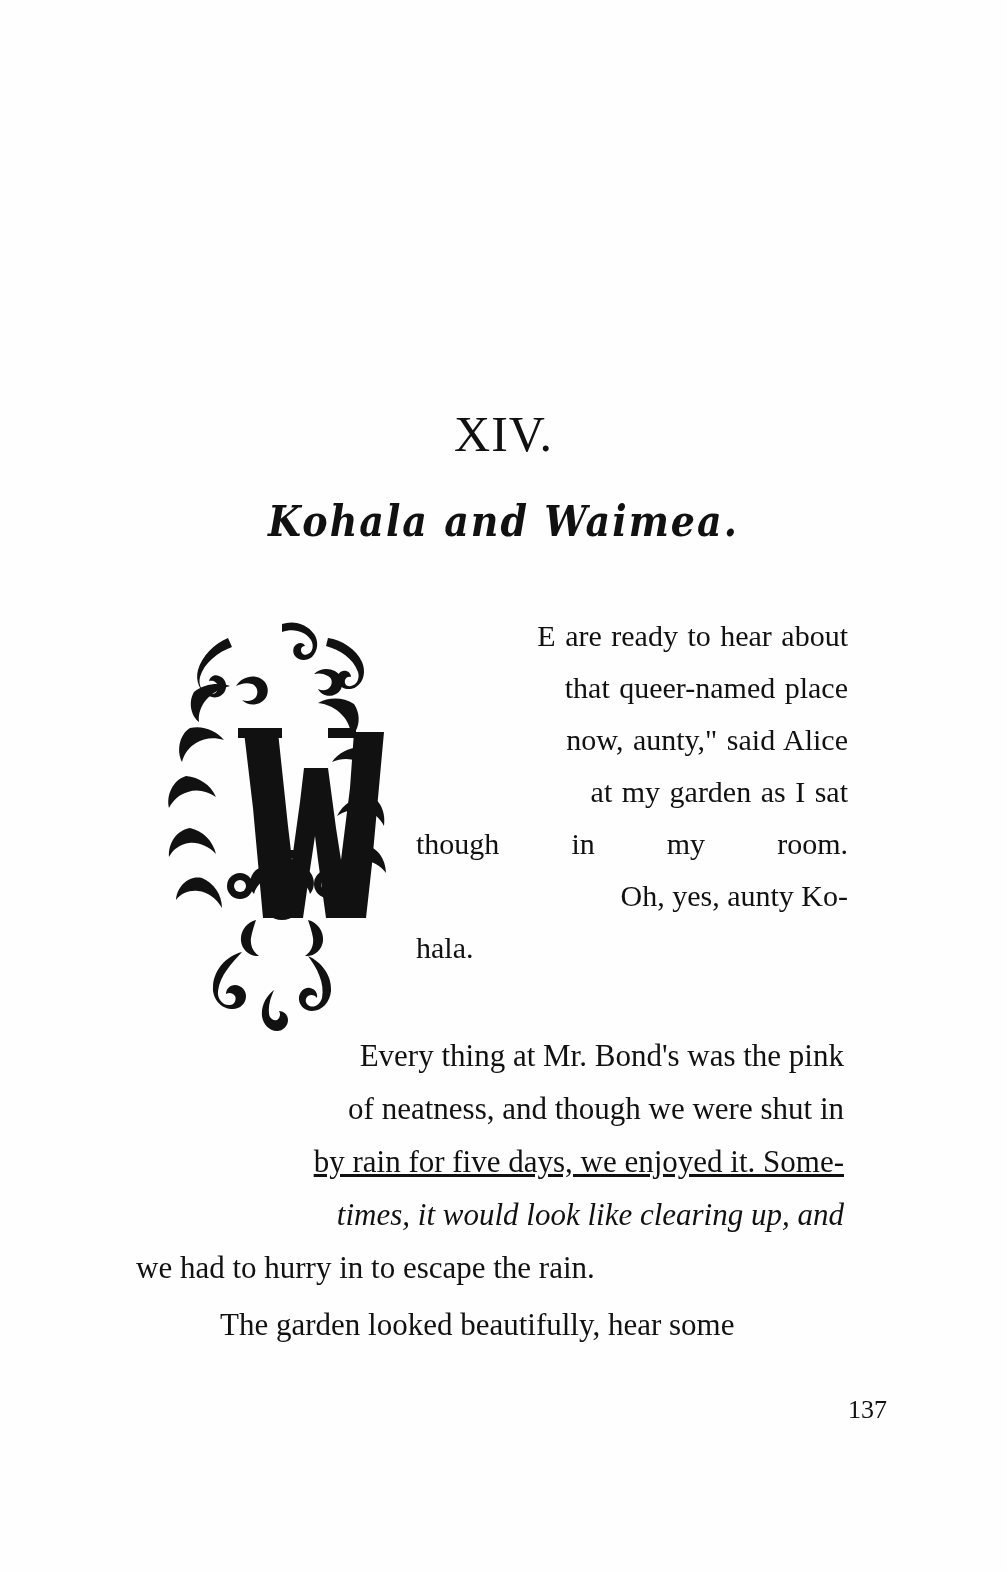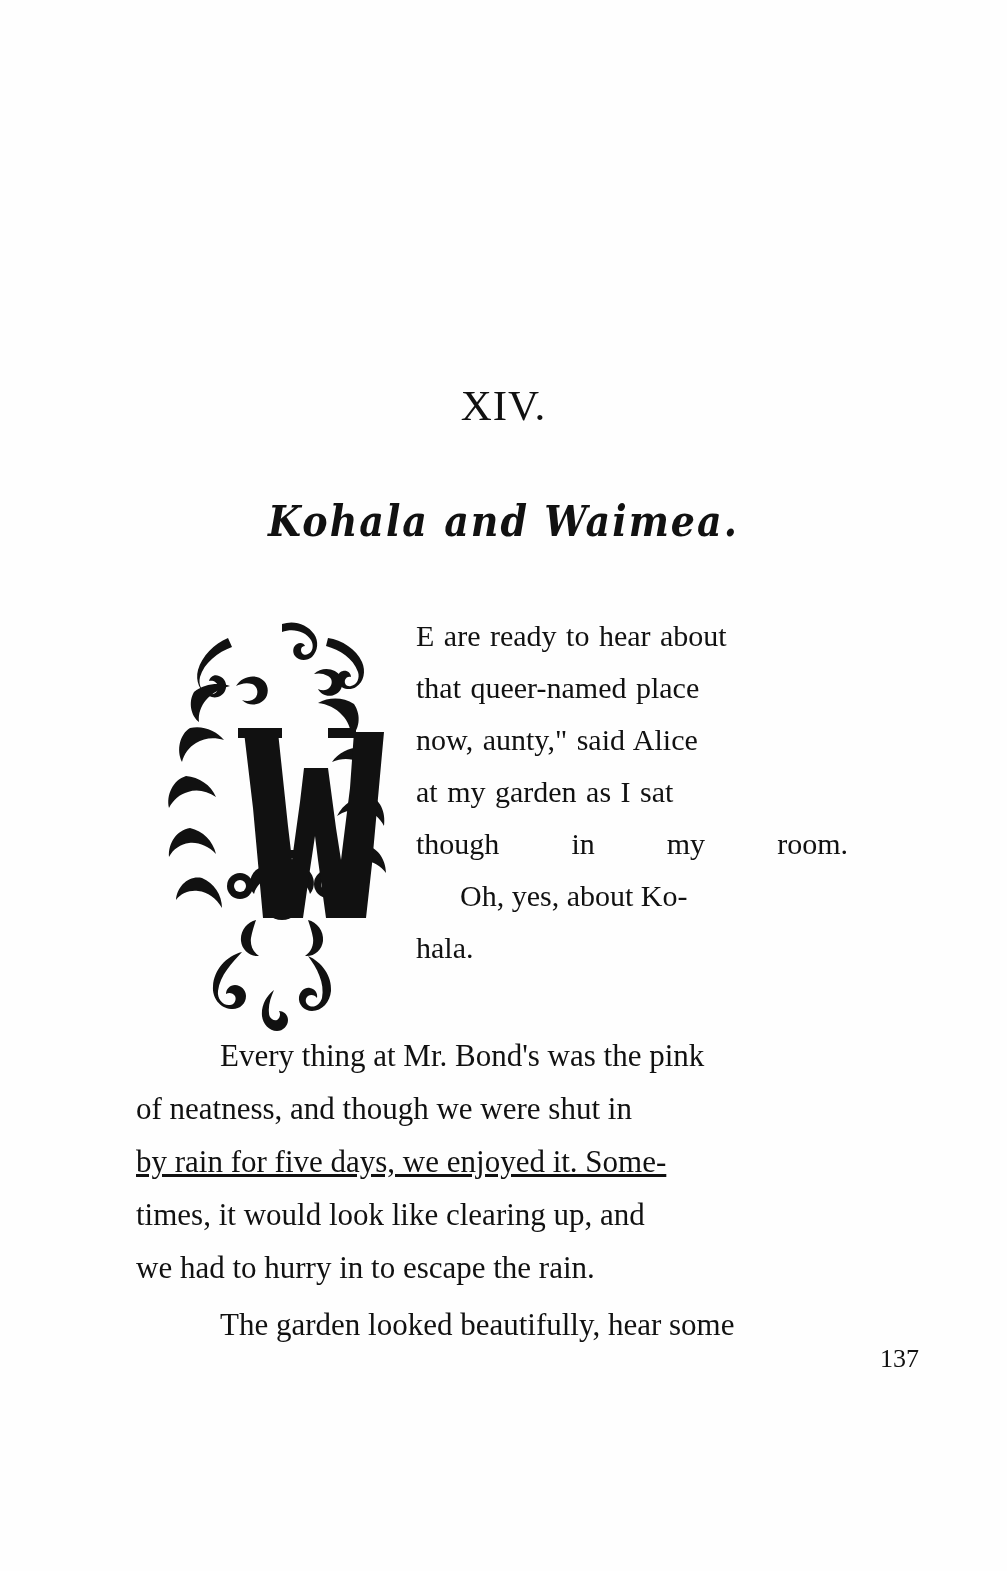--- a/index.html
+++ b/index.html
@@ -19,25 +19,25 @@
   .page {
     position: absolute;
     left: 0; top: 0;
     width: 1007px;
     height: 1571px;
     background: #fefefe;
   }
 
   .chapter-number {
     position: absolute;
-    top: 381px;
+    top: 405px;
     left: 0;
     width: 1007px;
     text-align: center;
-    font-size: 43px;
+    font-size: 50px;
     letter-spacing: 1px;
     font-family: "Liberation Serif", serif;
   }
 
   .chapter-title {
     position: absolute;
     top: 495px;
     left: 0;
     width: 1007px;
     text-align: center;
@@ -101,33 +101,33 @@
   .para {
     font-size: 31px;
     line-height: 53px;
     text-align: justify;
     margin: 4px;
     text-indent: 42px;
   }
 
   .page-number {
     position: absolute;
-    top: 1344px;
+    top: 1395px;
     left: 0;
     width: 1007px;
     text-align: right;
-    padding-right: 88px;
+    padding-right: 120px;
     box-sizing: border-box;
     font-size: 26px;
     font-family: "Liberation Serif", serif;
   }
 
   .just-line {
     display: flex;
-    justify-content: flex-start;
+    justify-content: flex-end;
   }
   .just-line.last { display: block; }
 </style>
 </head>
 <body>
 
 <div class="page">
 
   <div class="chapter-number">XIV.</div>
 
@@ -189,39 +189,39 @@
           <span>now, aunty," said Alice</span>
         </div>
       <div class="just-line">
           <span>at my garden as I sat</span>
         </div>
       <div class="just-line last"><span>though in my room.</span></div>
     </div>
 
     <div class="second-para">
       <div class="just-line" style="margin-left:44px;">
-          <span>Oh, yes, about Ko-</span>
+          <span>Oh, yes, aunty Ko-</span>
         </div>
       <div class="just-line last" style="text-indent:0;"><span>hala.</span></div>
     </div>
 
   </div>
 
   <div class="flow-paras">
     <div class="para">
       <div class="just-line" style="margin-left:42px;">
           <span>Every thing at Mr. Bond's was the pink</span>
         </div>
       <div class="just-line" style="text-indent:0;">
           <span>of neatness, and though we were shut in</span>
         </div>
       <div class="just-line" style="text-indent:0;text-decoration:underline;">
           <span>by rain for five days, we enjoyed it.   Some-</span>
         </div>
-      <div class="just-line" style="text-indent:0;">
+      <div class="just-line" style="text-indent:0;font-style:italic;">
           <span>times, it would look like clearing up, and</span>
         </div>
       <div class="just-line last" style="text-indent:0;"><span>we had to hurry in to escape the rain.</span></div>
     </div>
     <div class="para">
       <div class="just-line last" style="margin-left:42px;"><span>The garden looked beautifully, hear some</span></div>
     </div>
   </div>
 
   <div class="page-number">137</div>

